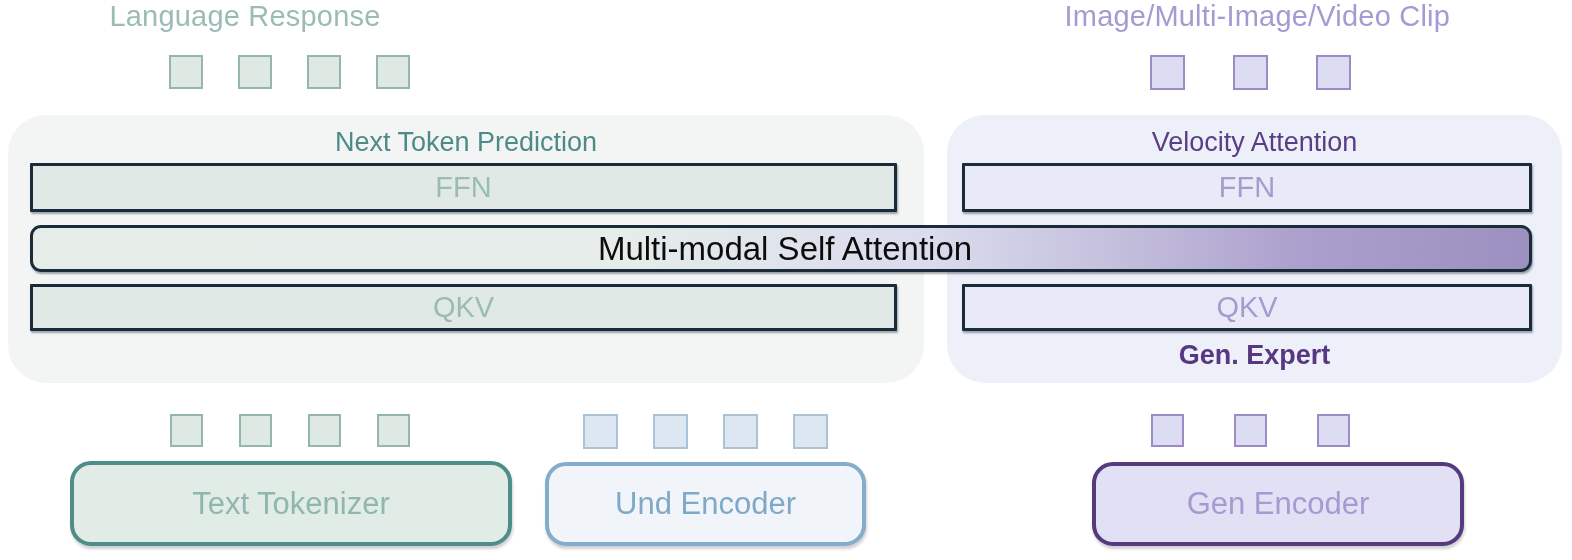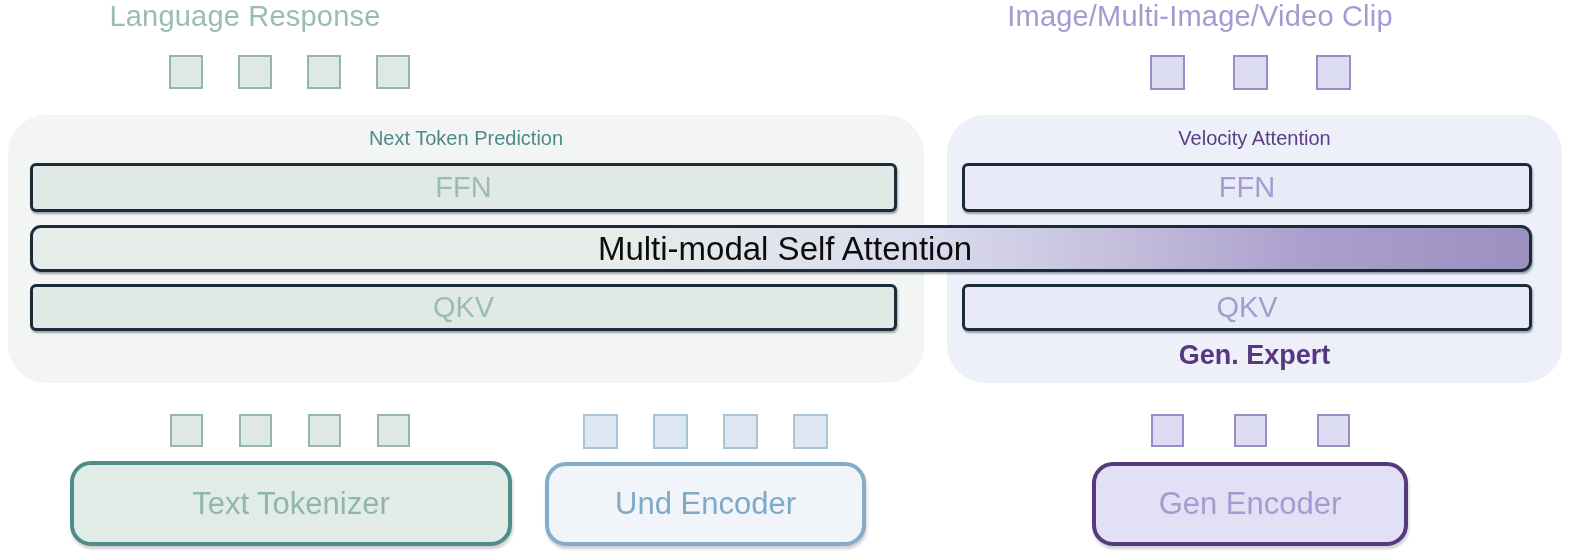--- a/index.html
+++ b/index.html
@@ -18,21 +18,21 @@
     background:var(--canvas_bg);
   }
   
   .top-label{
     position:absolute;
     text-align:center;
     font-size:29px;
     letter-spacing:0.2px;
   }
   .top-label.teal{ color:var(--teal_light);text-align:center; }
-  .top-label.purple{ color:var(--purple_light); }
+  .top-label.purple{ color:var(--purple_light);text-align:right; }
 
   
   .tok-row{
     position:absolute;
     display:flex;
     align-items:flex-start;
   }
   .tok{
     border-style:solid;
     border-width:2px;
@@ -60,30 +60,30 @@
   .expert-container{
     position:absolute;
     border-radius:38px;
   }
   .expert-container.left{ background:var(--container_left_bg); }
   .expert-container.right{ background:var(--container_right_bg); }
 
   .section-title{
     position:absolute;
     text-align:center;
-    font-size:20px;
+    font-size:27px;
   }
   .section-title.teal{ color:var(--teal_dark); }
   .section-title.purple{ color:var(--purple_title); }
 
   
   .layer-box{
     position:absolute;
     border:3px solid var(--dark_border);
-    border-radius:6px;
+    border-radius:1px;
     display:flex;
     align-items:center;
     justify-content:center;
     font-size:29px;
     box-shadow:1px 2px 2px rgba(23,42,58,0.40);
   }
   .layer-box.teal-fill{ background:var(--box_teal_bg); color:var(--teal_light); }
   .layer-box.purple-fill{ background:var(--box_purple_bg); color:var(--purple_box_text); }
 
   .attention-bar{
@@ -199,15 +199,15 @@
   <div class="tok-row row-br" style="left:1151px; top:414px;">
       <div class="tok"></div>
       <div class="tok"></div>
       <div class="tok"></div>
     </div>
 
   <div class="encoder-box tokenizer" style="left:70px; top:461px; width:442px; height:85px;">Text Tokenizer</div>
 
   <div class="encoder-box und" style="left:545px; top:462px; width:321px; height:84px;">Und Encoder</div>
 
-  <div class="encoder-box gen" style="left:1092px; top:462px; width:316px; height:84px;">Gen Encoder</div>
+  <div class="encoder-box gen" style="left:1092px; top:462px; width:372px; height:84px;">Gen Encoder</div>
 
 </div>
 
 </body></html>

